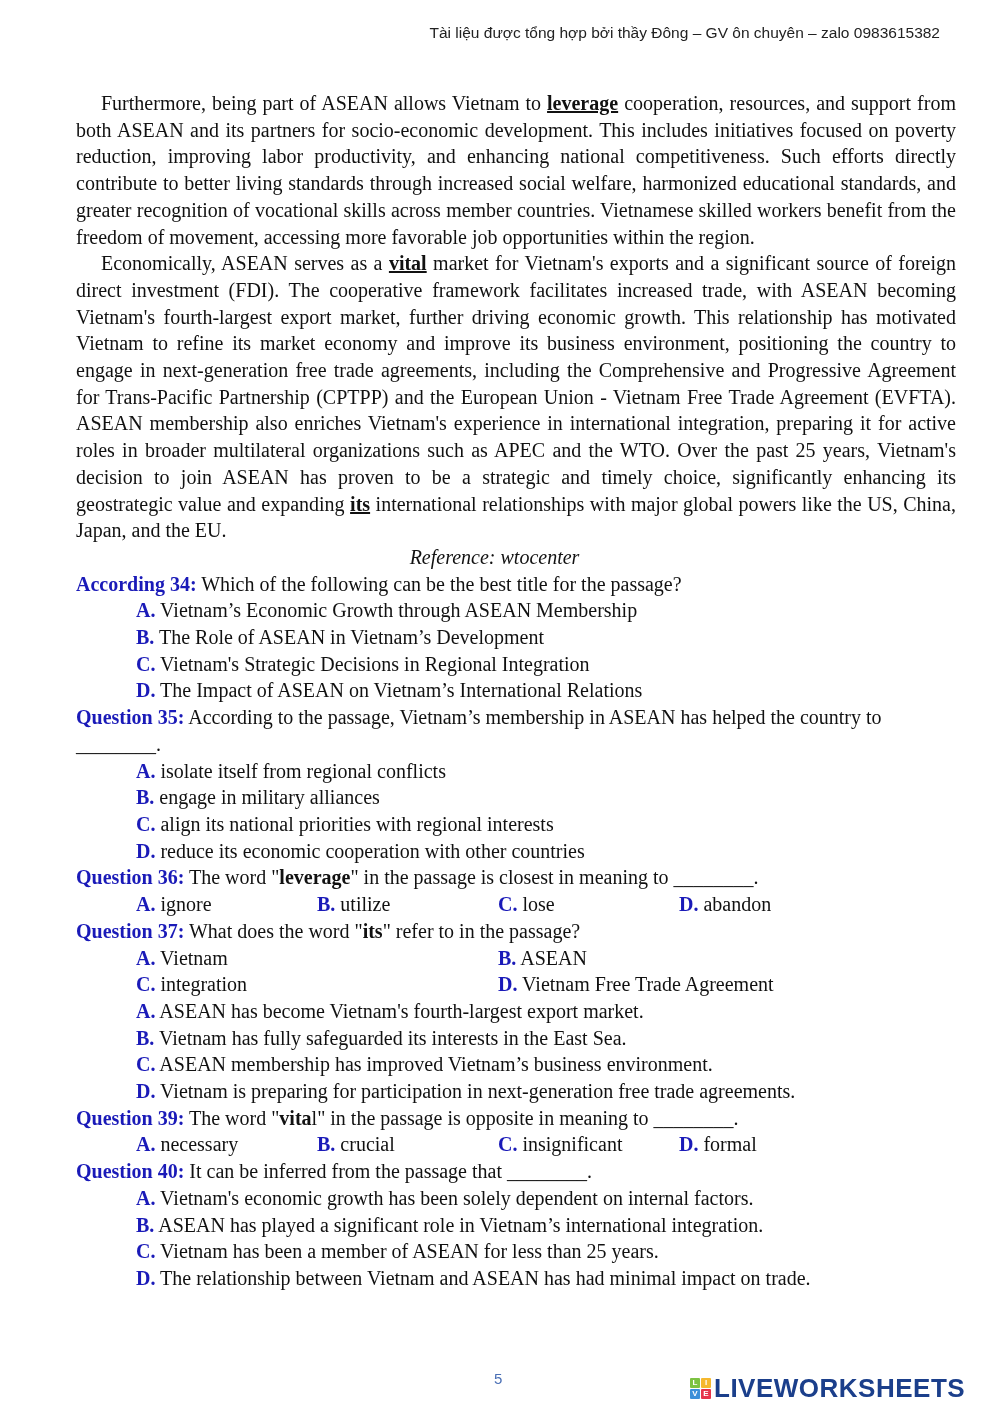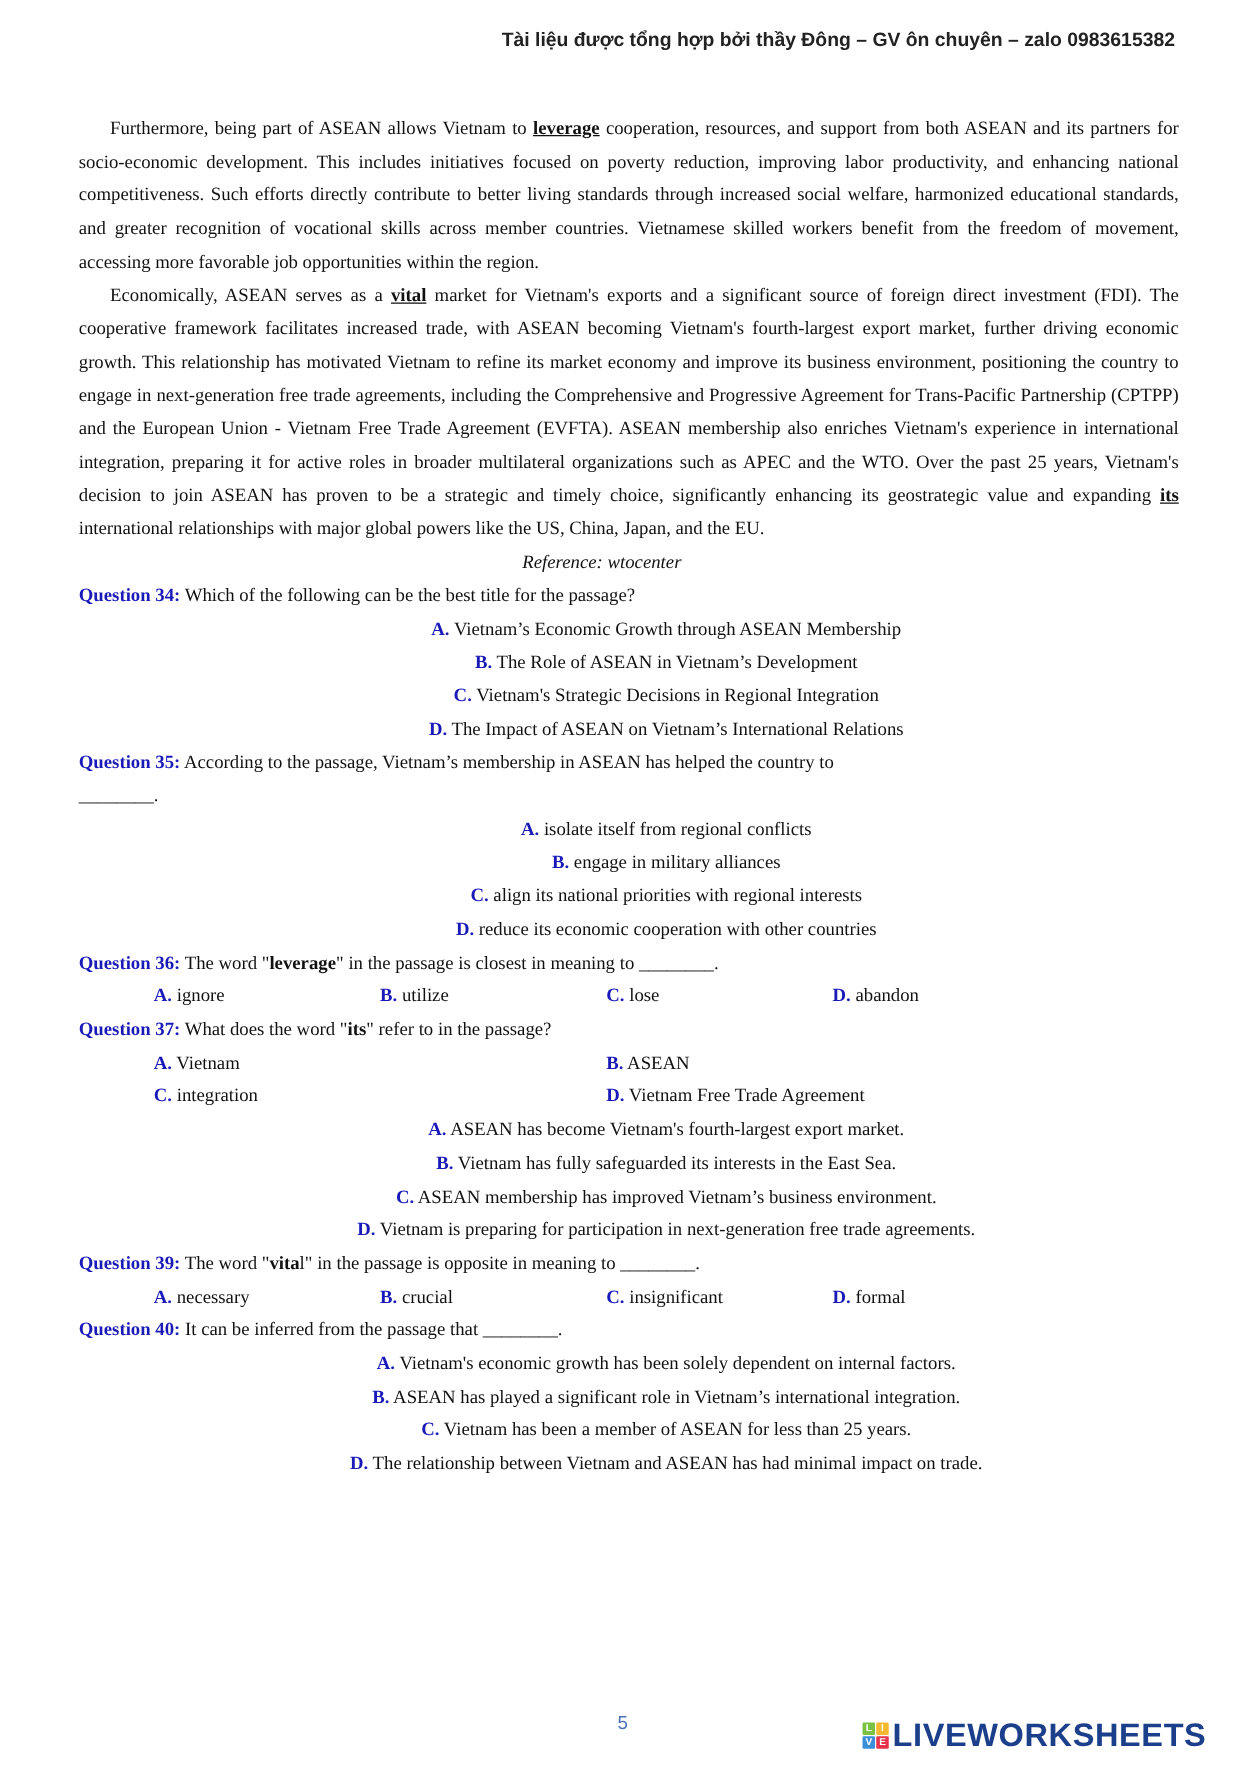--- a/index.html
+++ b/index.html
@@ -4,33 +4,33 @@
   <style>
     html, body { margin: 0; padding: 0; background: #ffffff; }
     body {
       width: 1000px; height: 1414px; position: relative; overflow: hidden;
       font-family: "Liberation Serif", "DejaVu Serif", serif;
       color: #111111;
     }
     .header {
       position: absolute; top: 24px; right: 60px;
       font-family: "Liberation Sans", "DejaVu Sans", sans-serif;
-      font-size: 15.5px; color: #222; font-weight: bold;
+      font-size: 15.5px; color: #222;
     }
     .content {
-      position: absolute; left: 63px; top: 90px; width: 880px;
-      font-size: 15px; line-height: 26.7px;
+      position: absolute; left: 76px; top: 90px; width: 880px;
+      font-size: 20px; line-height: 26.7px;
     }
     .para { text-indent: 25px; text-align: justify; margin: 0; }
     .para .hl { font-weight: bold; text-decoration: underline; }
     .reference { text-align: center; font-style: italic; padding-right: 43px; }
     .q-line { white-space: nowrap; }
     .q-label { color: #1a1ab8; font-weight: bold; }
     .opt-label { color: #1a1ab8; font-weight: bold; }
-    .opt { padding-left: 60px; text-align: center; }
+    .opt { padding-left: 60px; }
     .row4 { display: flex; padding-left: 60px; }
     .row4 > div { width: 181px; }
     .row2 { display: flex; padding-left: 60px; }
     .row2 > div { width: 362px; }
     .bold { font-weight: bold; }
     .footer-page {
       position: absolute; left: 494px; top: 1370px;
       font-family: "Liberation Sans", "DejaVu Sans", sans-serif;
       font-size: 15px; color: #4a6fb5;
     }
@@ -54,21 +54,21 @@
 </head>
 <body>
 
 <div class="header">Tài liệu được tổng hợp bởi thầy Đông – GV ôn chuyên – zalo 0983615382</div>
 
 <div class="content">
   <p class="para"><span>Furthermore, being part of ASEAN allows Vietnam to </span><span class="hl">leverage</span><span> cooperation, resources, and support from both ASEAN and its partners for socio-economic development. This includes initiatives focused on poverty reduction, improving labor productivity, and enhancing national competitiveness. Such efforts directly contribute to better living standards through increased social welfare, harmonized educational standards, and greater recognition of vocational skills across member countries. Vietnamese skilled workers benefit from the freedom of movement, accessing more favorable job opportunities within the region.</span></p>
   <p class="para"><span>Economically, ASEAN serves as a </span><span class="hl">vital</span><span> market for Vietnam's exports and a significant source of foreign direct investment (FDI). The cooperative framework facilitates increased trade, with ASEAN becoming Vietnam's fourth-largest export market, further driving economic growth. This relationship has motivated Vietnam to refine its market economy and improve its business environment, positioning the country to engage in next-generation free trade agreements, including the Comprehensive and Progressive Agreement for Trans-Pacific Partnership (CPTPP) and the European Union - Vietnam Free Trade Agreement (EVFTA). ASEAN membership also enriches Vietnam's experience in international integration, preparing it for active roles in broader multilateral organizations such as APEC and the WTO. Over the past 25 years, Vietnam's decision to join ASEAN has proven to be a strategic and timely choice, significantly enhancing its geostrategic value and expanding </span><span class="hl">its</span><span> international relationships with major global powers like the US, China, Japan, and the EU.</span></p>
   <div class="reference">Reference: wtocenter</div>
 
-  <div class="q-line"><span class="q-label">Question 34:</span><span> Which of the following can be the best title for the passage?</span></div>
+  <div class="q-line"><span class="q-label">According 34:</span><span> Which of the following can be the best title for the passage?</span></div>
   <div class="opt"><span class="opt-label">A.</span><span> Vietnam’s Economic Growth through ASEAN Membership</span></div>
   <div class="opt"><span class="opt-label">B.</span><span> The Role of ASEAN in Vietnam’s Development</span></div>
   <div class="opt"><span class="opt-label">C.</span><span> Vietnam's Strategic Decisions in Regional Integration</span></div>
   <div class="opt"><span class="opt-label">D.</span><span> The Impact of ASEAN on Vietnam’s International Relations</span></div>
 
   <div class="q-line"><span class="q-label">Question 35:</span><span> According to the passage, Vietnam’s membership in ASEAN has helped the country to</span></div>
   <div>________.</div>
   <div class="opt"><span class="opt-label">A.</span><span> isolate itself from regional conflicts</span></div>
   <div class="opt"><span class="opt-label">B.</span><span> engage in military alliances</span></div>
   <div class="opt"><span class="opt-label">C.</span><span> align its national priorities with regional interests</span></div>

